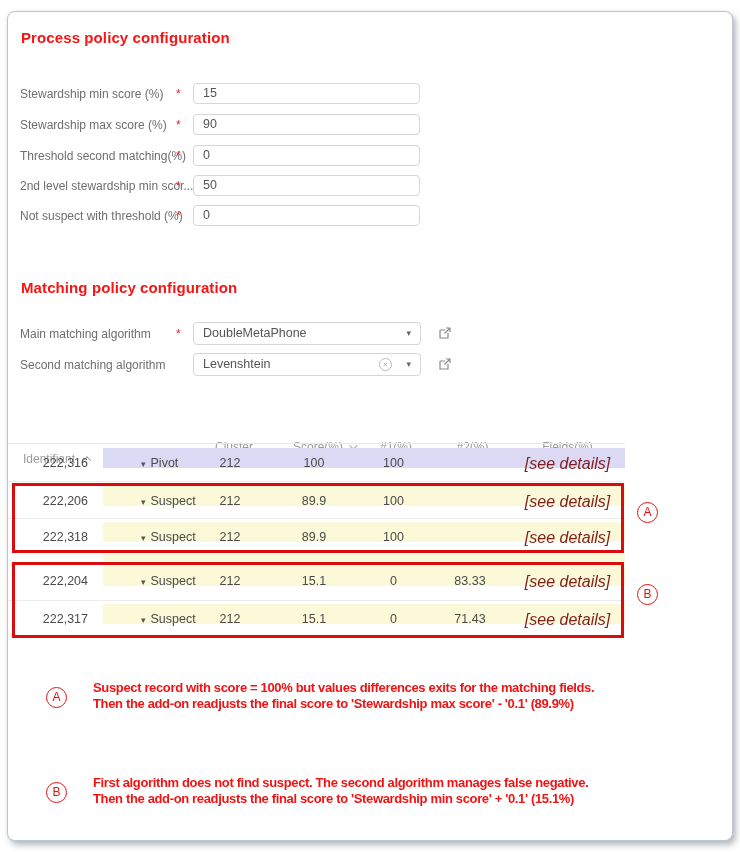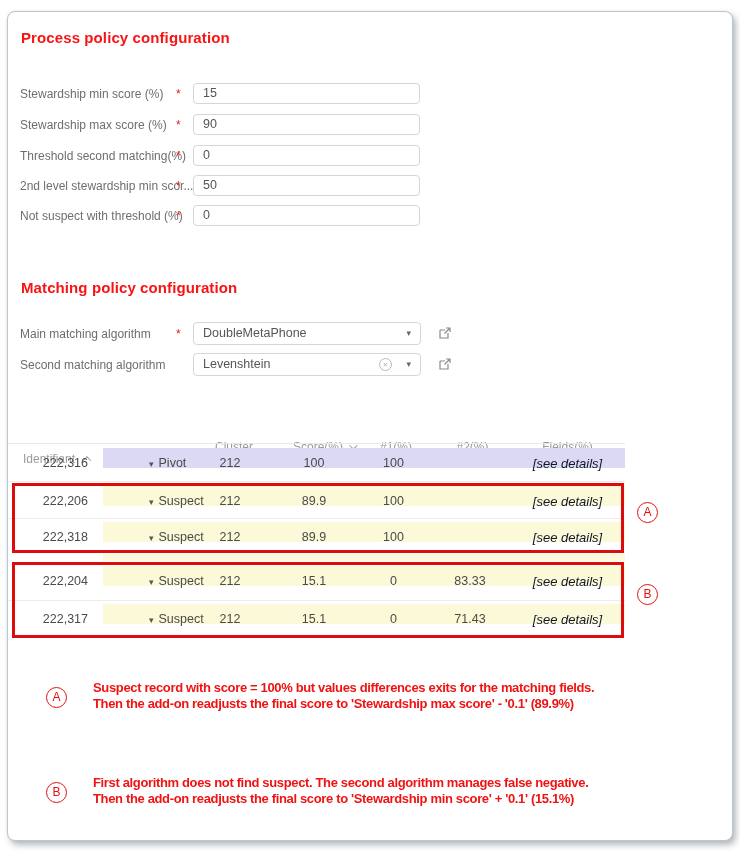--- a/index.html
+++ b/index.html
@@ -40,27 +40,27 @@
   .h-line { position:absolute; left:0; top:431px; width:617px; height:1px; background:#e8e8e8; }
 
   .t-row { position:absolute; left:0; width:617px; height:20px; display:grid;
            grid-template-columns:95px 90px 82px 82px 78px 75px 115px;
            font-size:12.5px; color:#4a4a4a; line-height:31px; }
   .t-row::before { content:""; position:absolute; left:95px; right:0; top:0; bottom:0; background:var(--rowbg); }
   .t-row > div { position:relative; z-index:1; }
   .row-pivot { --rowbg:#dcd9f4; }
   .row-suspect { --rowbg:#fcf9d8; }
   .c-id { text-align:right; padding-right:15px; }
-  .c-state { padding-left:38px;margin-left:8px; }
+  .c-state { padding-left:38px; }
   .c-state .st-caret { font-size:9px; color:#555; margin-right:5px; }
   .c-num { text-align:center; }
   .c-cluster { padding-right:8px; }
   .c-score { padding-right:4px; }
   .c-p { padding-right:5px; }
-  .c-fields { text-align:center; font-style:italic; font-size:13px; color:#0f172a; }
+  .c-fields { text-align:center; font-style:italic; font-size:16px; color:#7f1d1d; }
 
   .r-sep { position:absolute; left:0; width:617px; height:1px; background:#ececec; }
   .y-strip { position:absolute; left:95px; width:522px; height:7px; background:#fcf9d8; top:542px; }
 
   .red-box { position:absolute; left:4px; width:612px; border:3px solid #dd0c0c; background:transparent; }
   .box-a { top:471px; height:70px; }
   .box-b { top:550px; height:76px; }
 
   .tag-circle { position:absolute; width:21px; height:21px; border:1.6px solid #e31212; border-radius:50%;
                 color:#e31212; font-size:12px; line-height:18px; text-align:center; background:#fff; }

